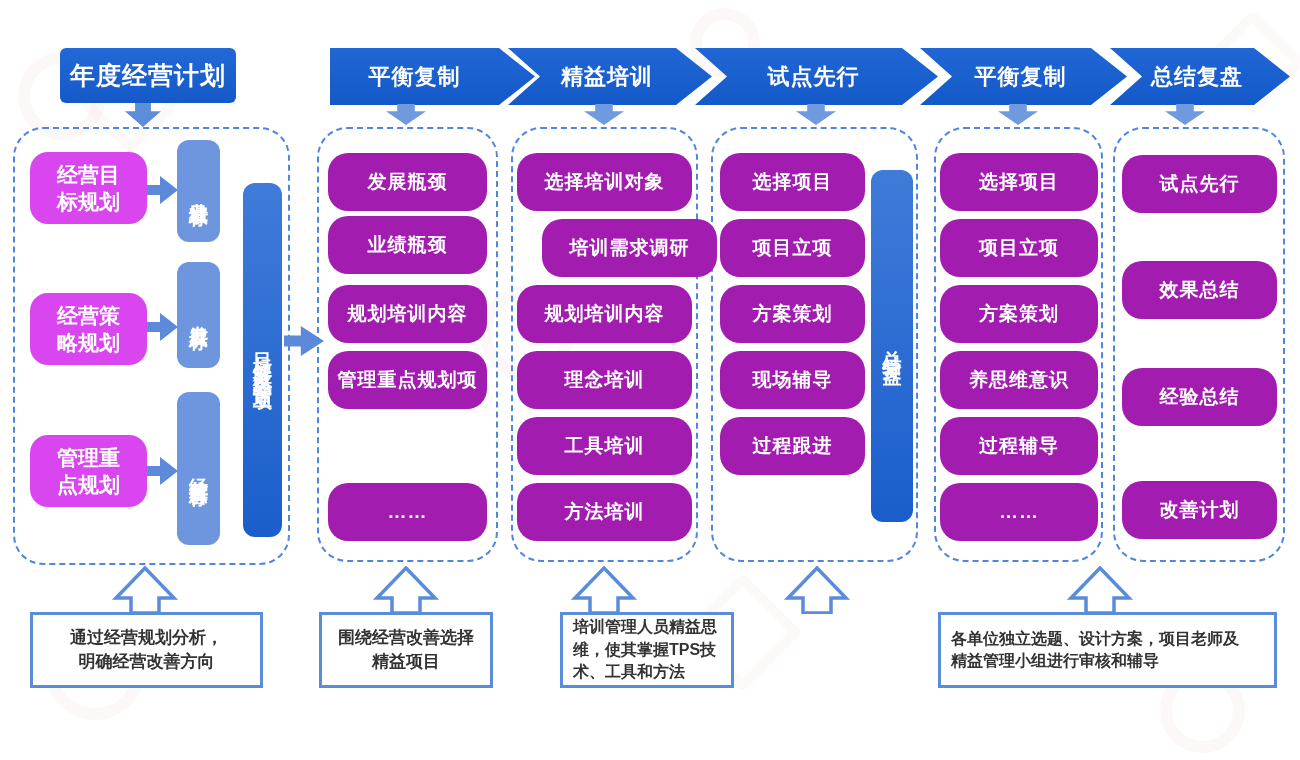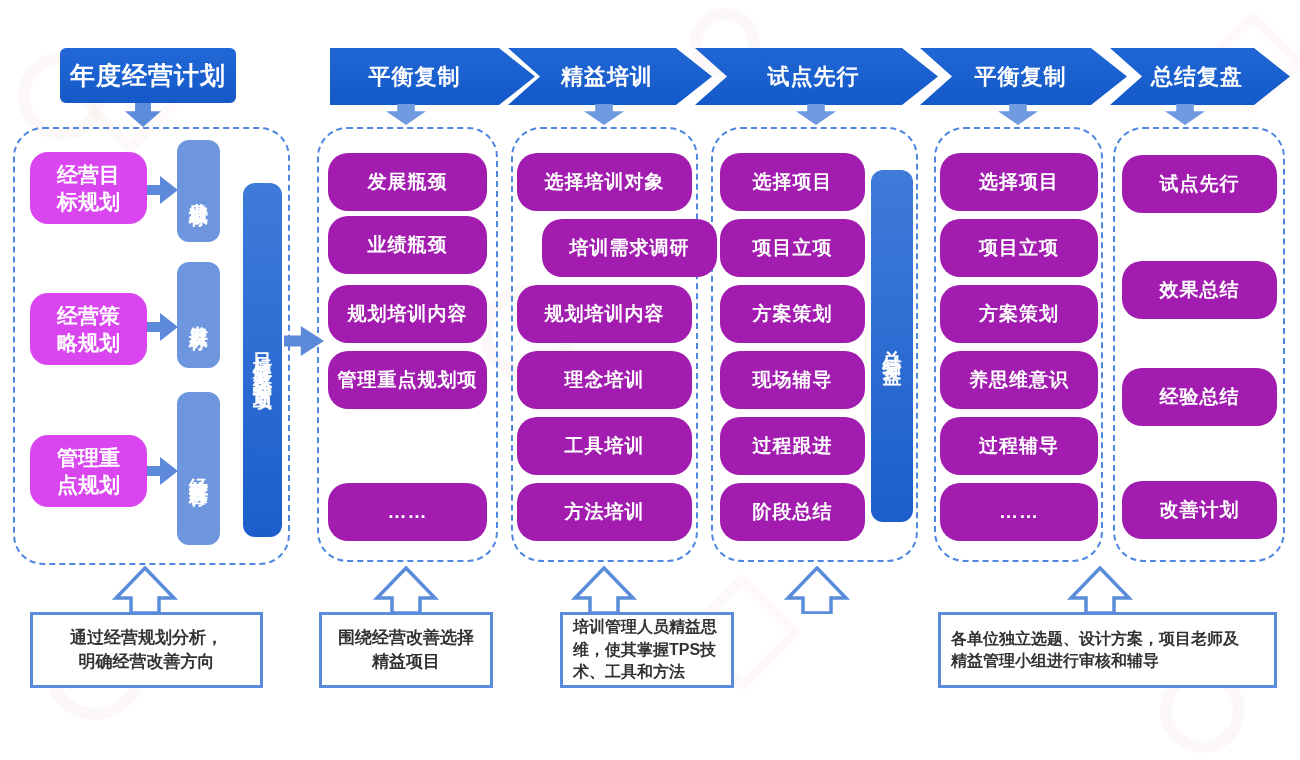--- a/index.html
+++ b/index.html
@@ -154,21 +154,20 @@
   <div class="item" style="left:517px; top:285px; width:175px;">规划培训内容</div>
   <div class="item" style="left:517px; top:351px; width:175px;">理念培训</div>
   <div class="item" style="left:517px; top:417px; width:175px;">工具培训</div>
   <div class="item" style="left:517px; top:483px; width:175px;">方法培训</div>
 
   <div class="item" style="left:720px; top:153px; width:145px;">选择项目</div>
   <div class="item" style="left:720px; top:219px; width:145px;">项目立项</div>
   <div class="item" style="left:720px; top:285px; width:145px;">方案策划</div>
   <div class="item" style="left:720px; top:351px; width:145px;">现场辅导</div>
   <div class="item" style="left:720px; top:417px; width:145px;">过程跟进</div>
-  <div class="item" style="left:720px; top:483px; width:145px;">阶段总结</div>
   <div class="vbar" style="left:871px; top:170px; width:42px; height:352px; letter-spacing:6px;">总结复盘</div>
 
   <div class="item" style="left:940px; top:153px; width:158px;">选择项目</div>
   <div class="item" style="left:940px; top:219px; width:158px;">项目立项</div>
   <div class="item" style="left:940px; top:285px; width:158px;">方案策划</div>
   <div class="item" style="left:940px; top:351px; width:158px;">养思维意识</div>
   <div class="item" style="left:940px; top:417px; width:158px;">过程辅导</div>
   <div class="item" style="left:940px; top:483px; width:158px;">……</div>
 
   <div class="item" style="left:1122px; top:155px; width:155px;">试点先行</div>

